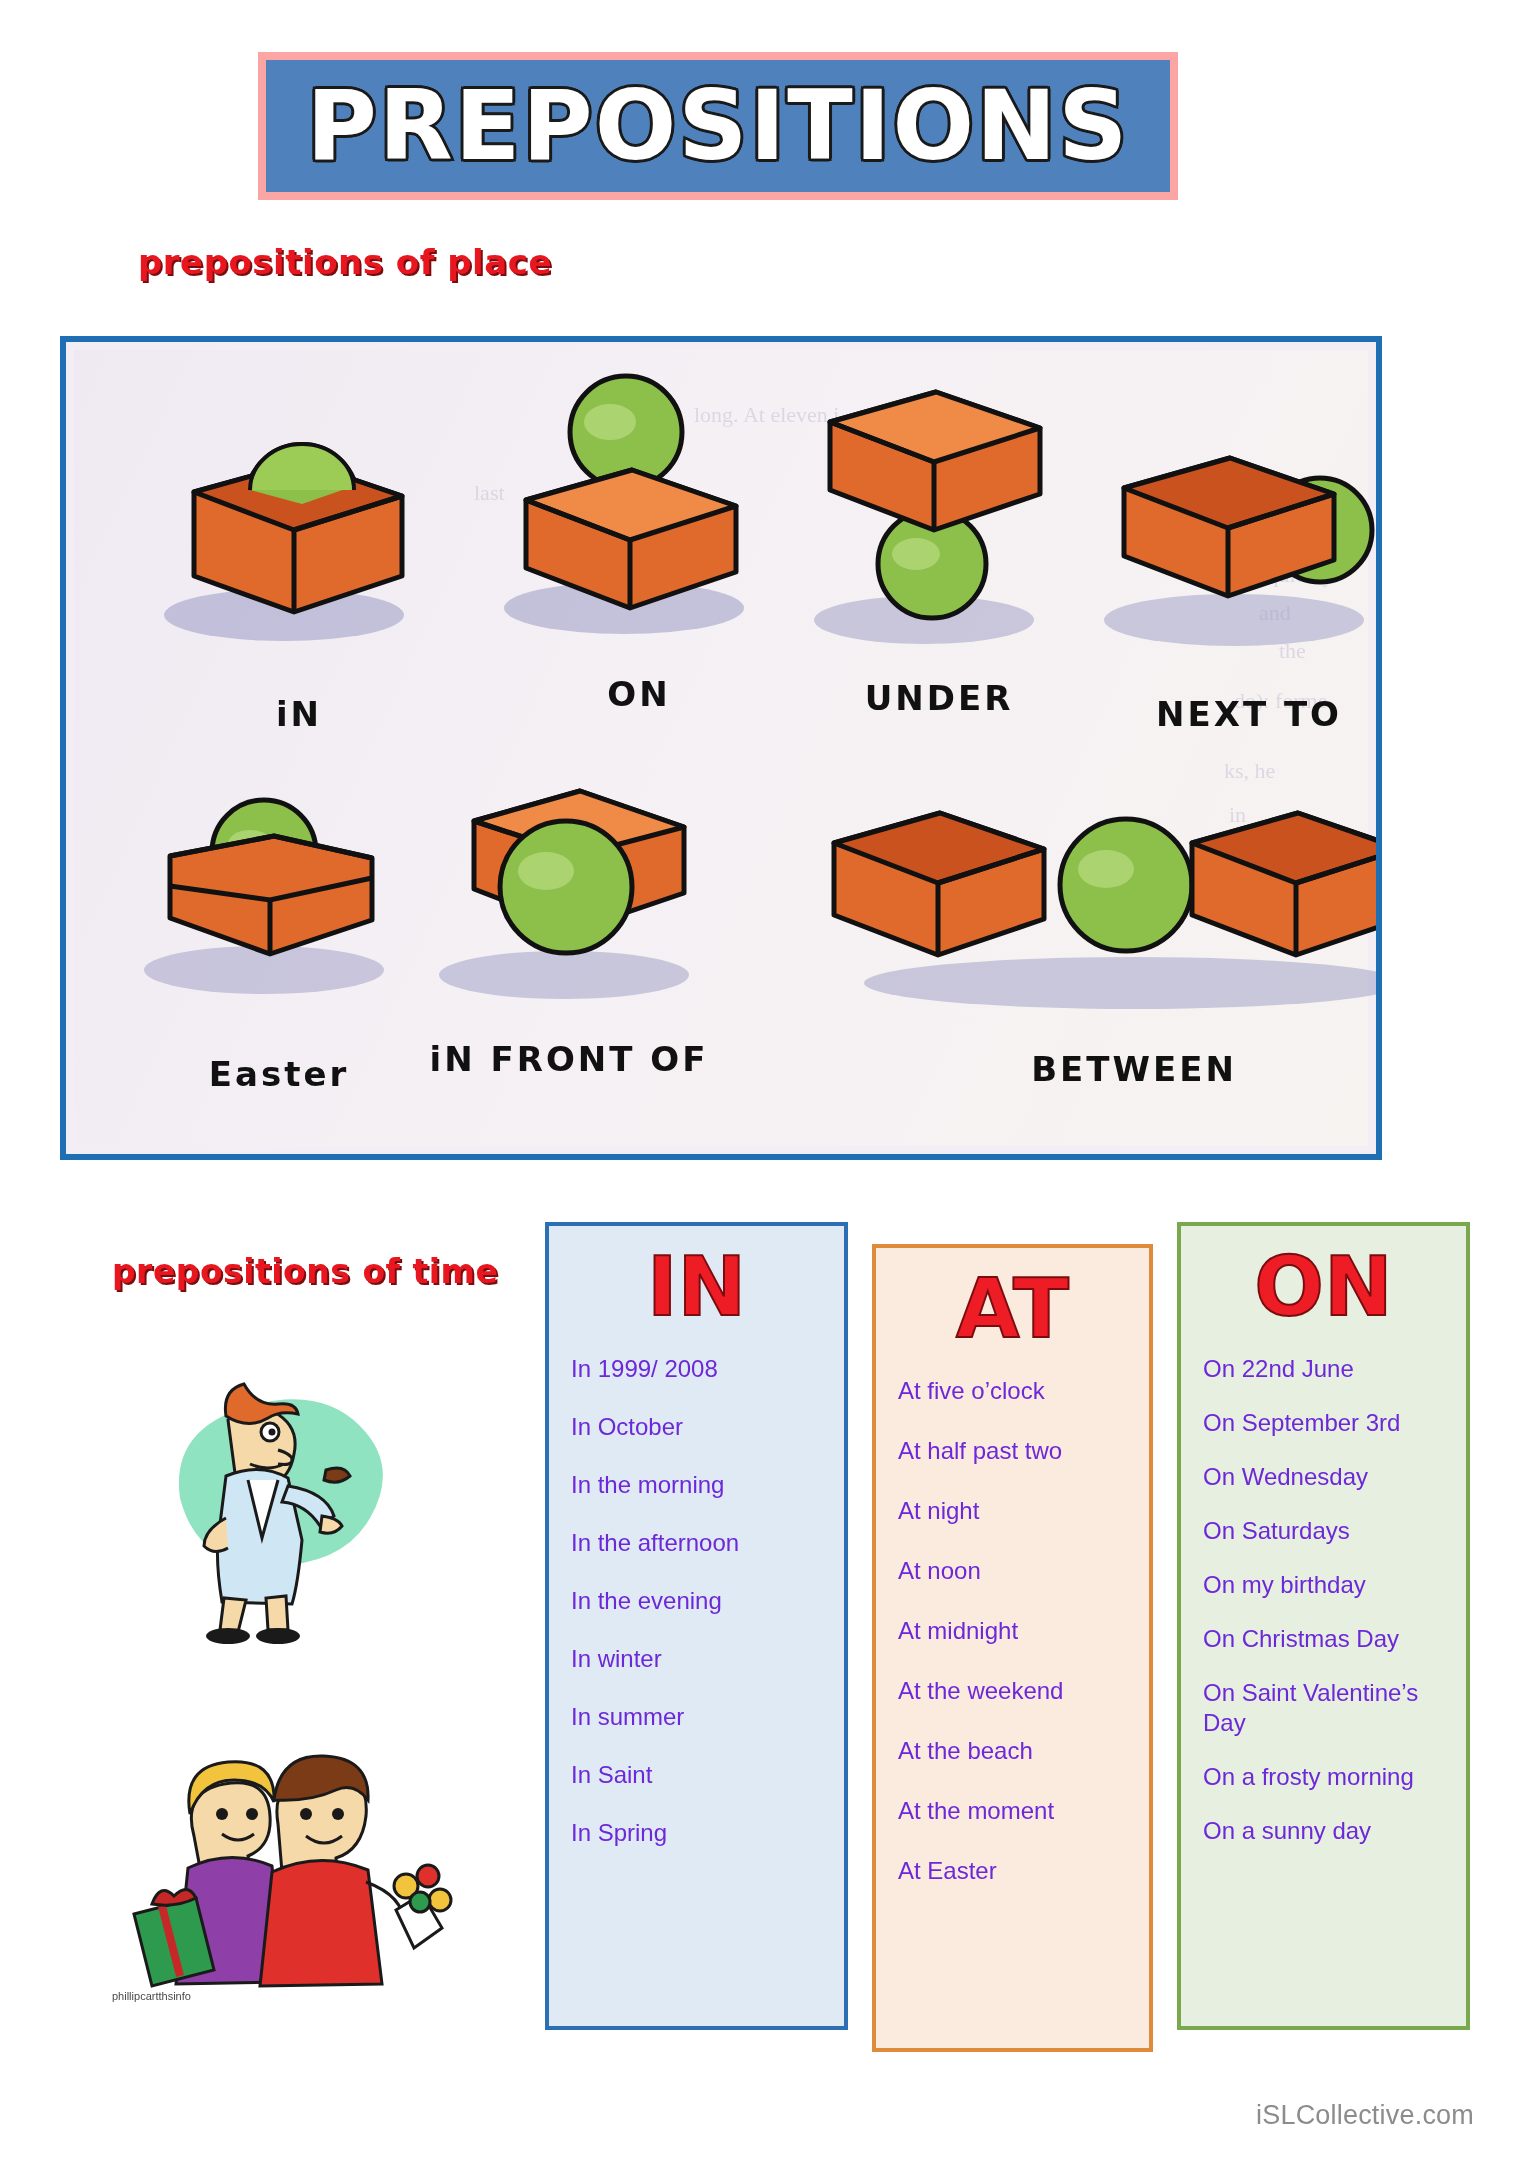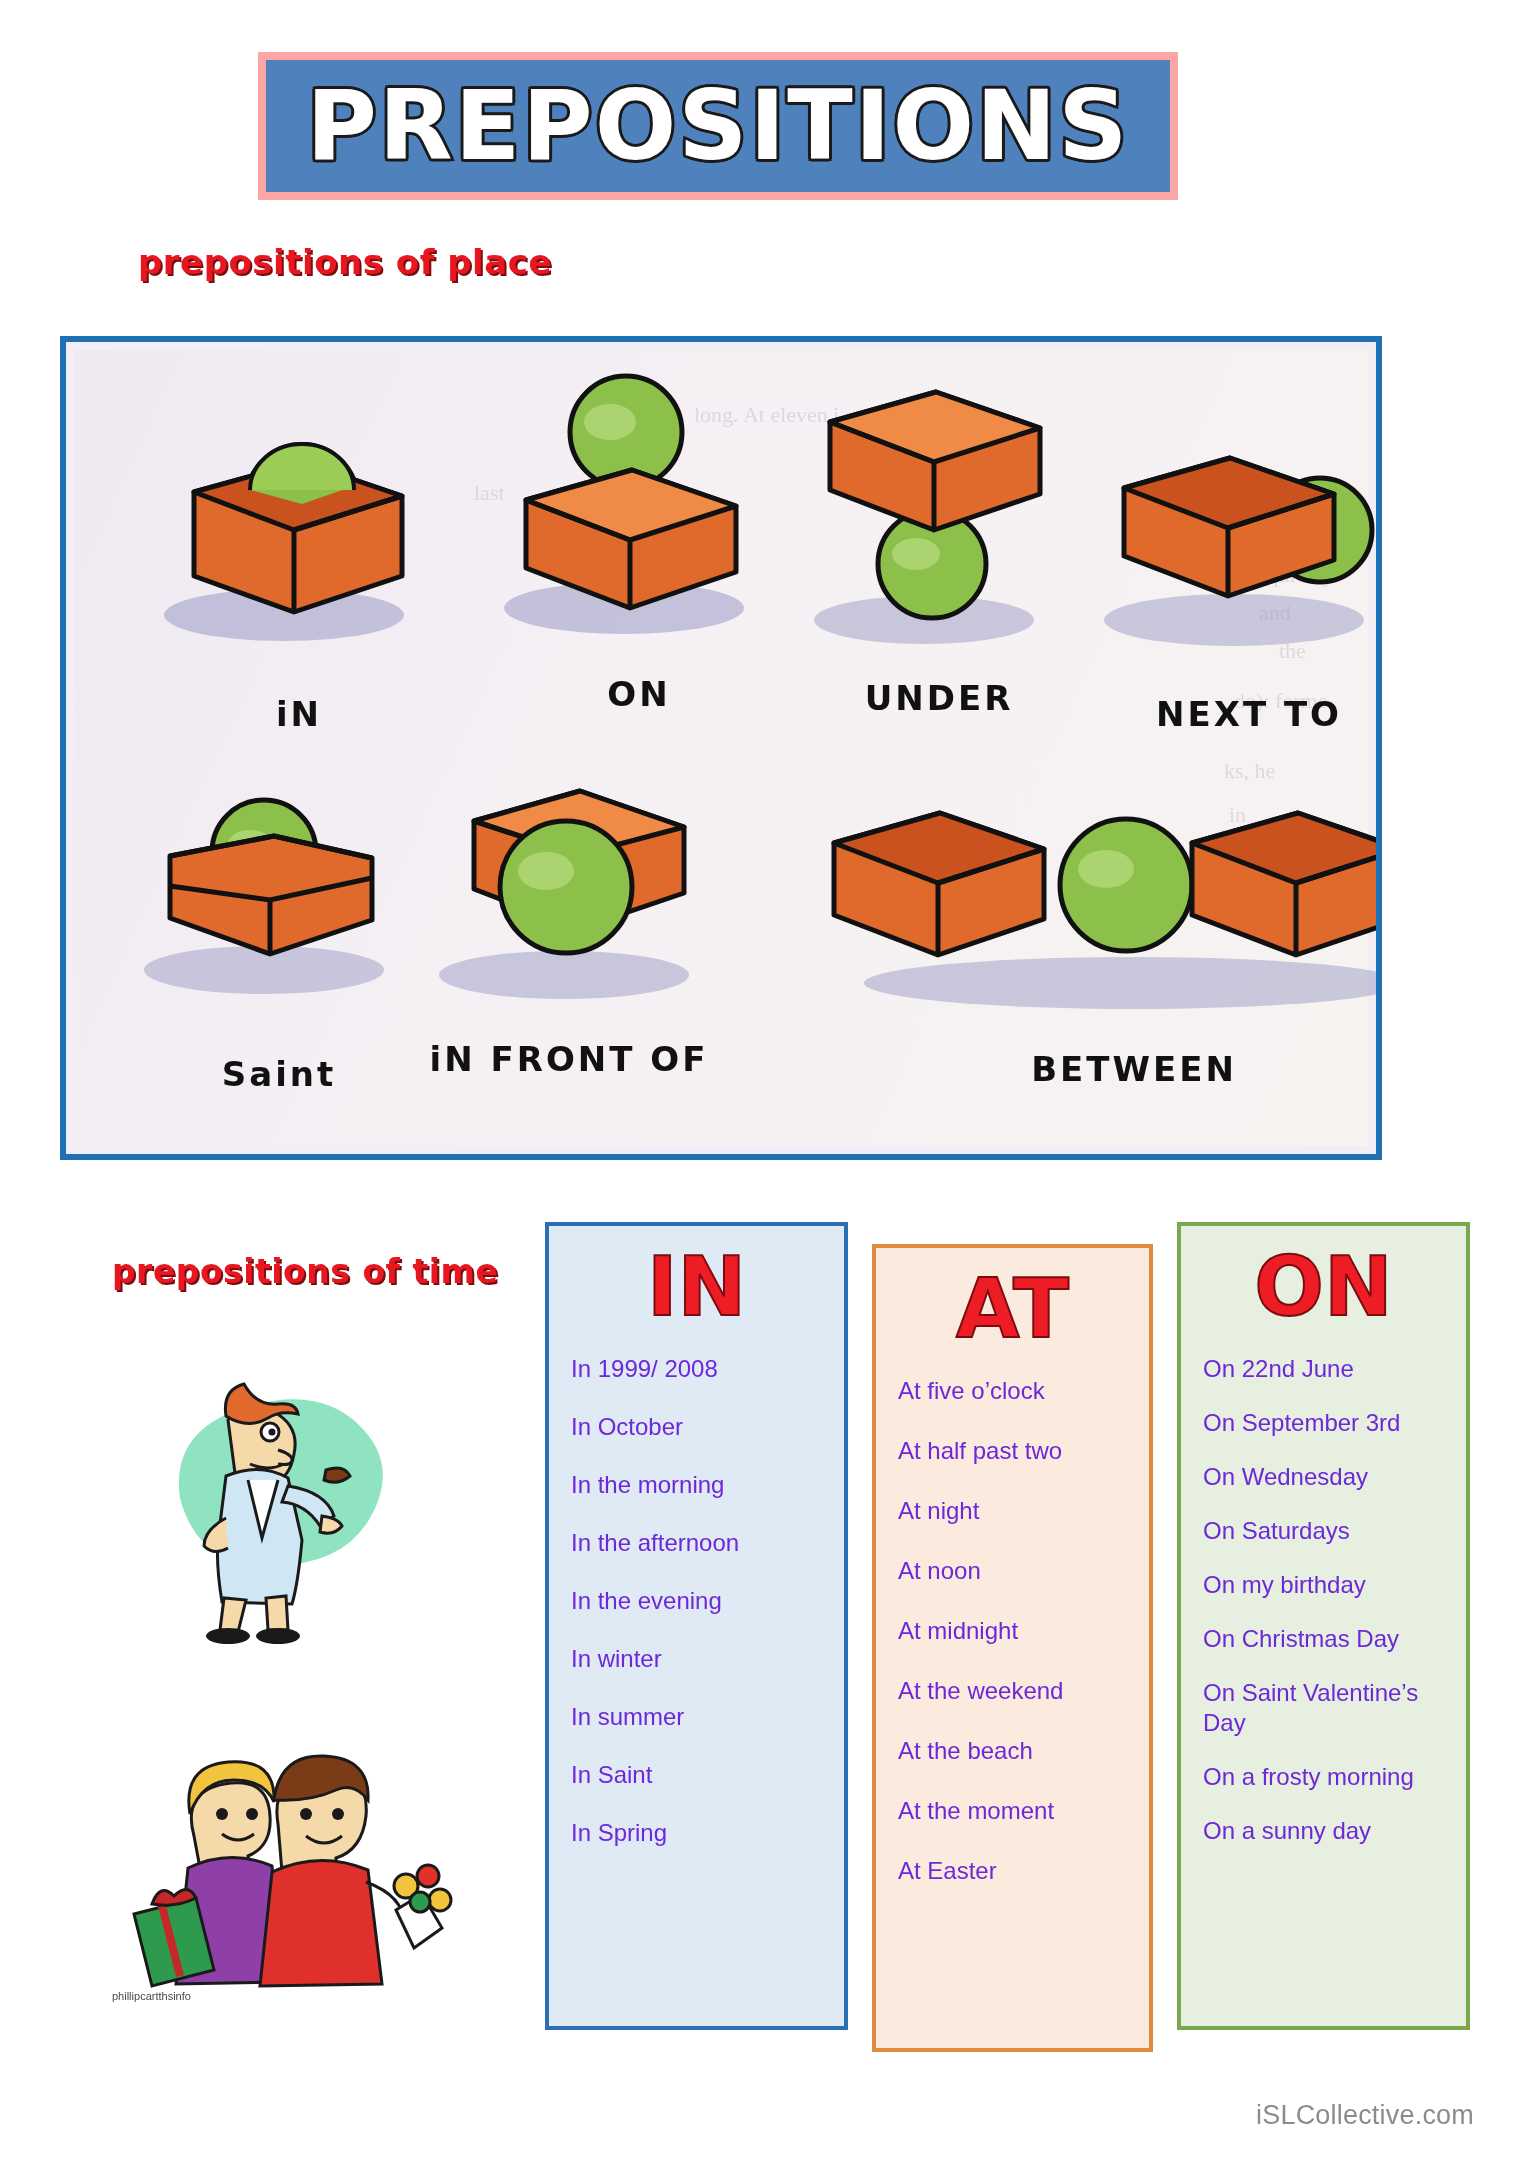--- a/index.html
+++ b/index.html
@@ -279,21 +279,21 @@
         <svg width="330" height="300" viewBox="0 0 330 300">
           <ellipse cx="150" cy="230" rx="120" ry="24" fill="#9b9bc4" opacity=".5"></ellipse>
           <circle cx="150" cy="112" r="52" fill="#8cc04a" stroke="#111" stroke-width="5"></circle>
           <ellipse cx="136" cy="104" rx="22" ry="14" fill="#b5d97c" opacity=".75"></ellipse>
           <path d="M56 116 L160 96 L258 118 L258 180 L156 214 L56 178 Z" fill="#e06a2c" stroke="#111" stroke-width="5" stroke-linejoin="round"></path>
           <path d="M56 116 L160 96 L258 118" fill="none" stroke="#111" stroke-width="5"></path>
           <path d="M56 146 L156 160 L258 138" fill="none" stroke="#111" stroke-width="5"></path>
           <path d="M156 160 L156 214" stroke="#111" stroke-width="5"></path>
         </svg>
       </div>
-      <div class="plabel">Saint</div>
+      <div class="plabel">Easter</div>
     </div>
 
     <div class="pcell" style="left:330px; top:375px;">
       <div class="scene">
         <svg width="330" height="300" viewBox="0 0 330 300">
           <ellipse cx="160" cy="250" rx="125" ry="24" fill="#9b9bc4" opacity=".5"></ellipse>
           <path d="M70 96 L176 66 L280 102 L280 168 L174 204 L70 164 Z" fill="#e06a2c" stroke="#111" stroke-width="5" stroke-linejoin="round"></path>
           <path d="M70 96 L176 66 L280 102 L174 130 Z" fill="#f08a47" stroke="#111" stroke-width="5" stroke-linejoin="round"></path>
           <path d="M174 130 L174 204" stroke="#111" stroke-width="5"></path>
           <path d="M174 130 L70 96" stroke="#111" stroke-width="5"></path>

